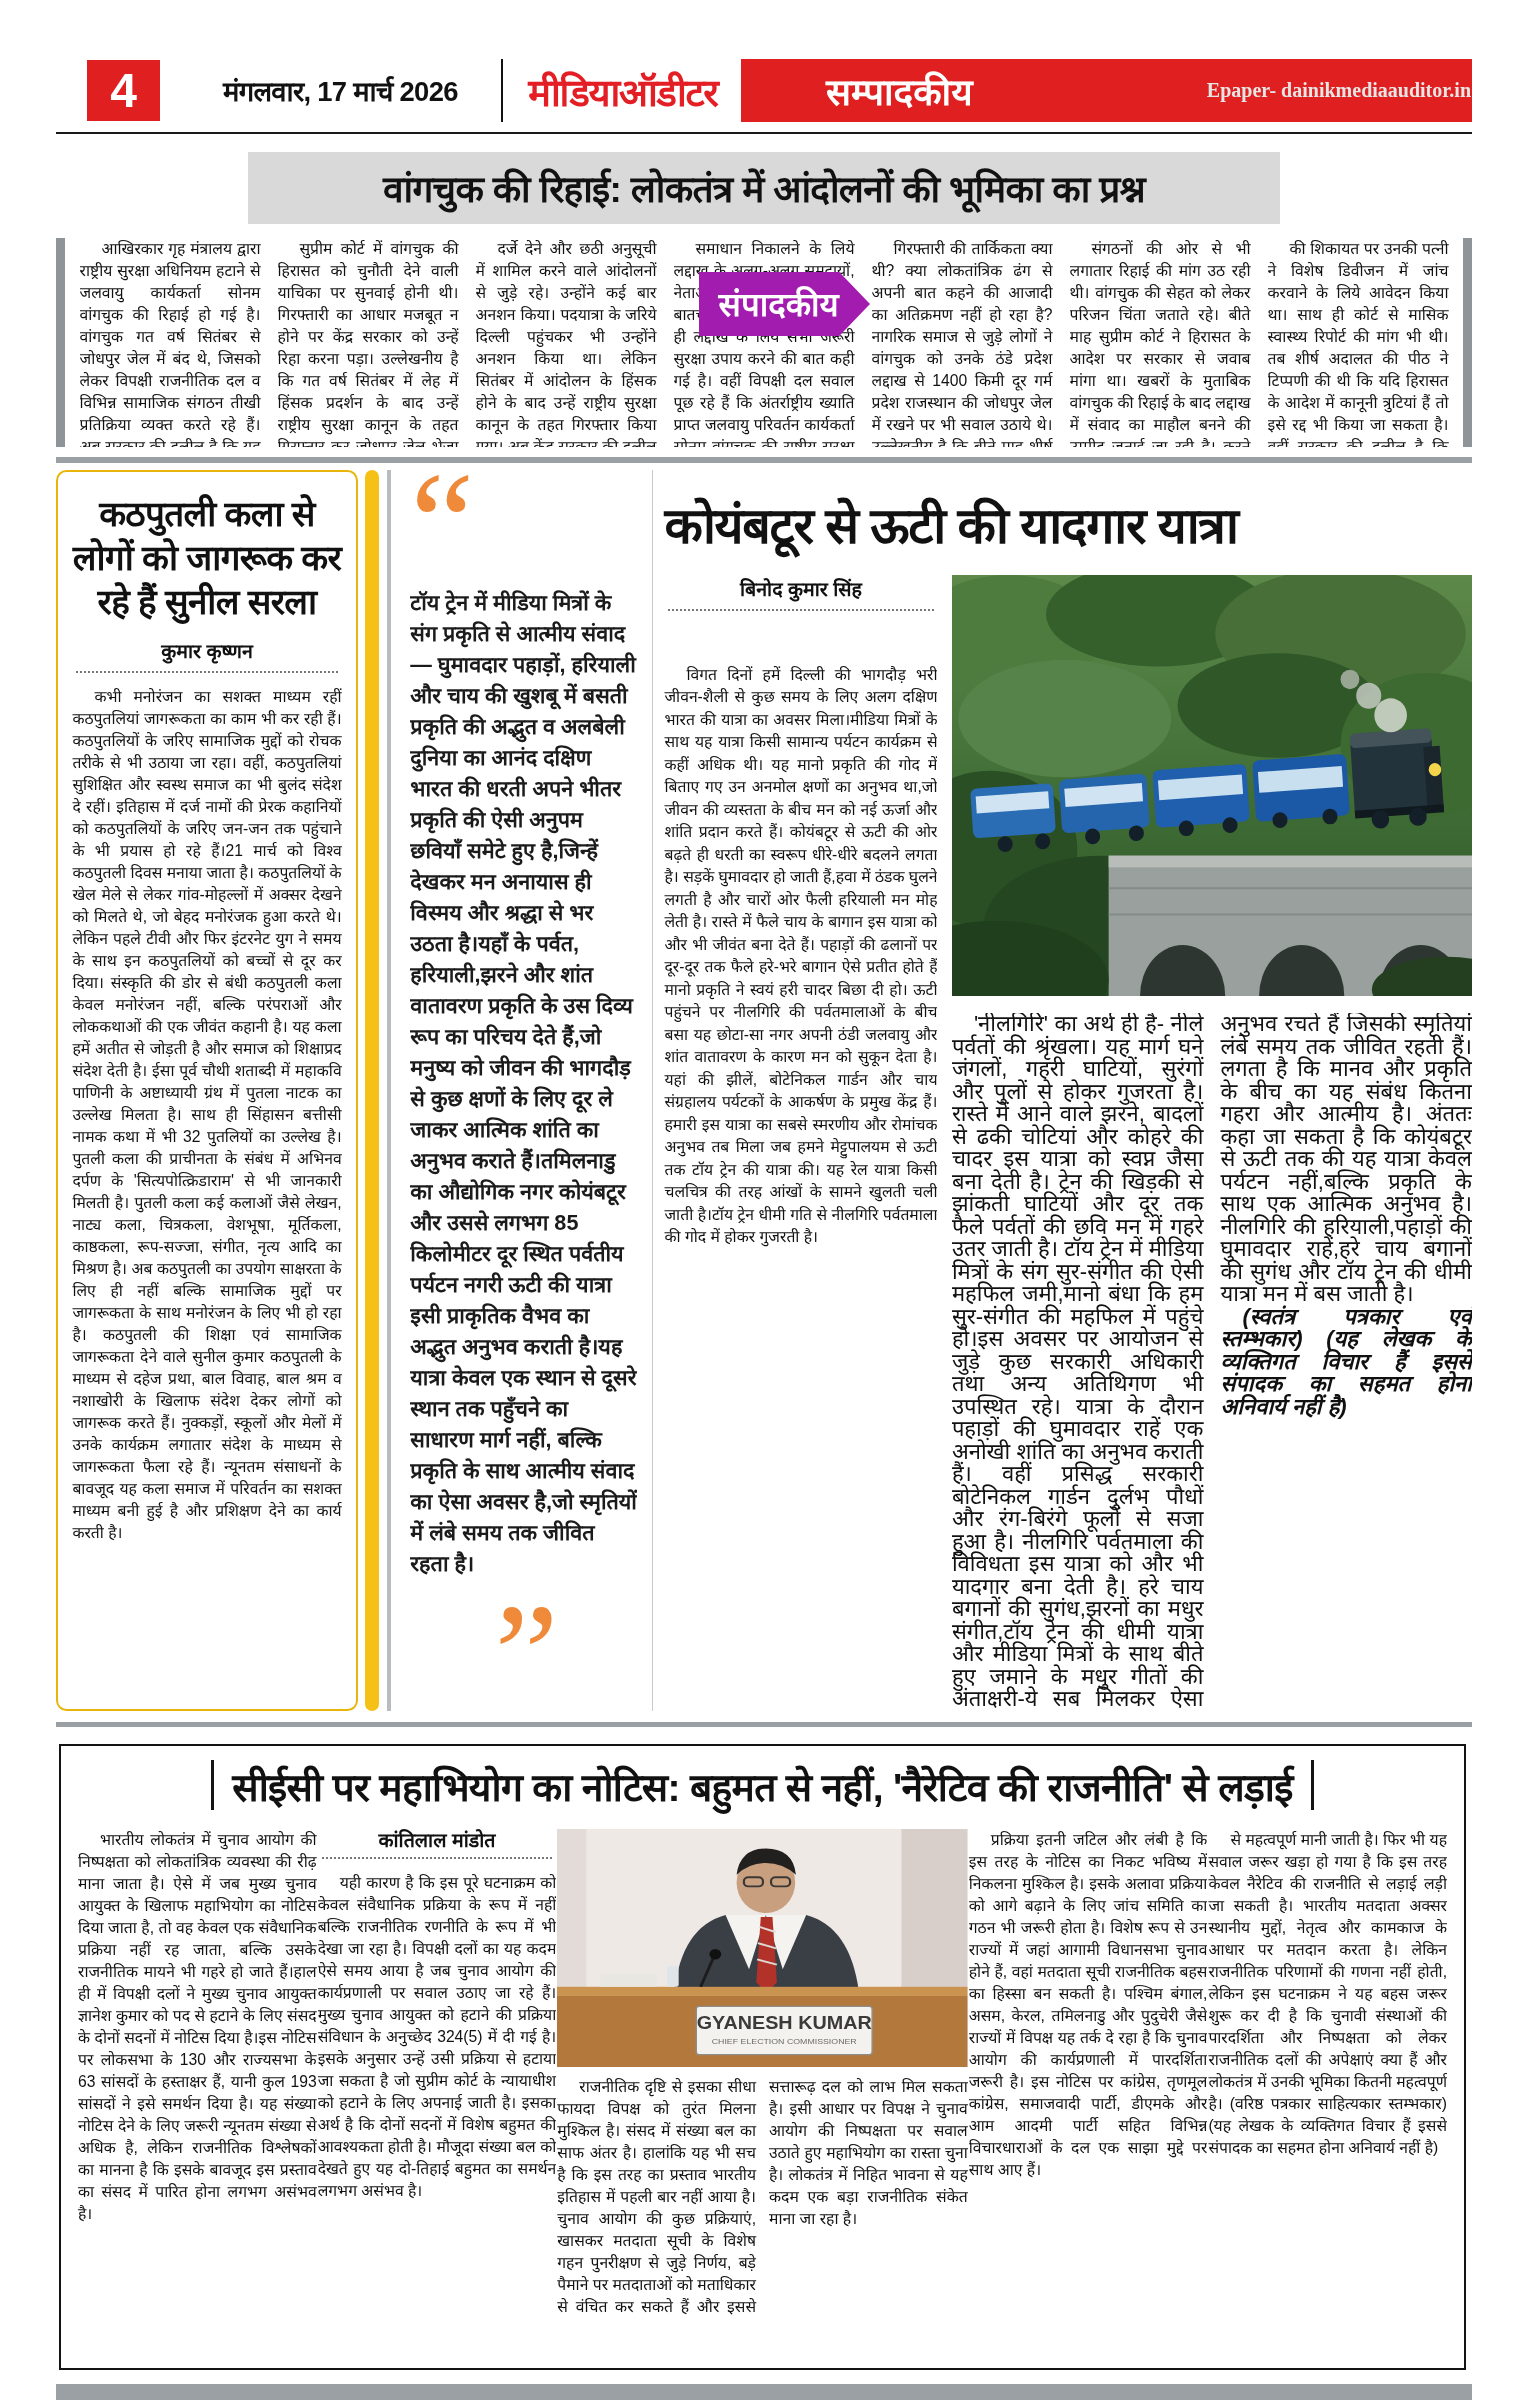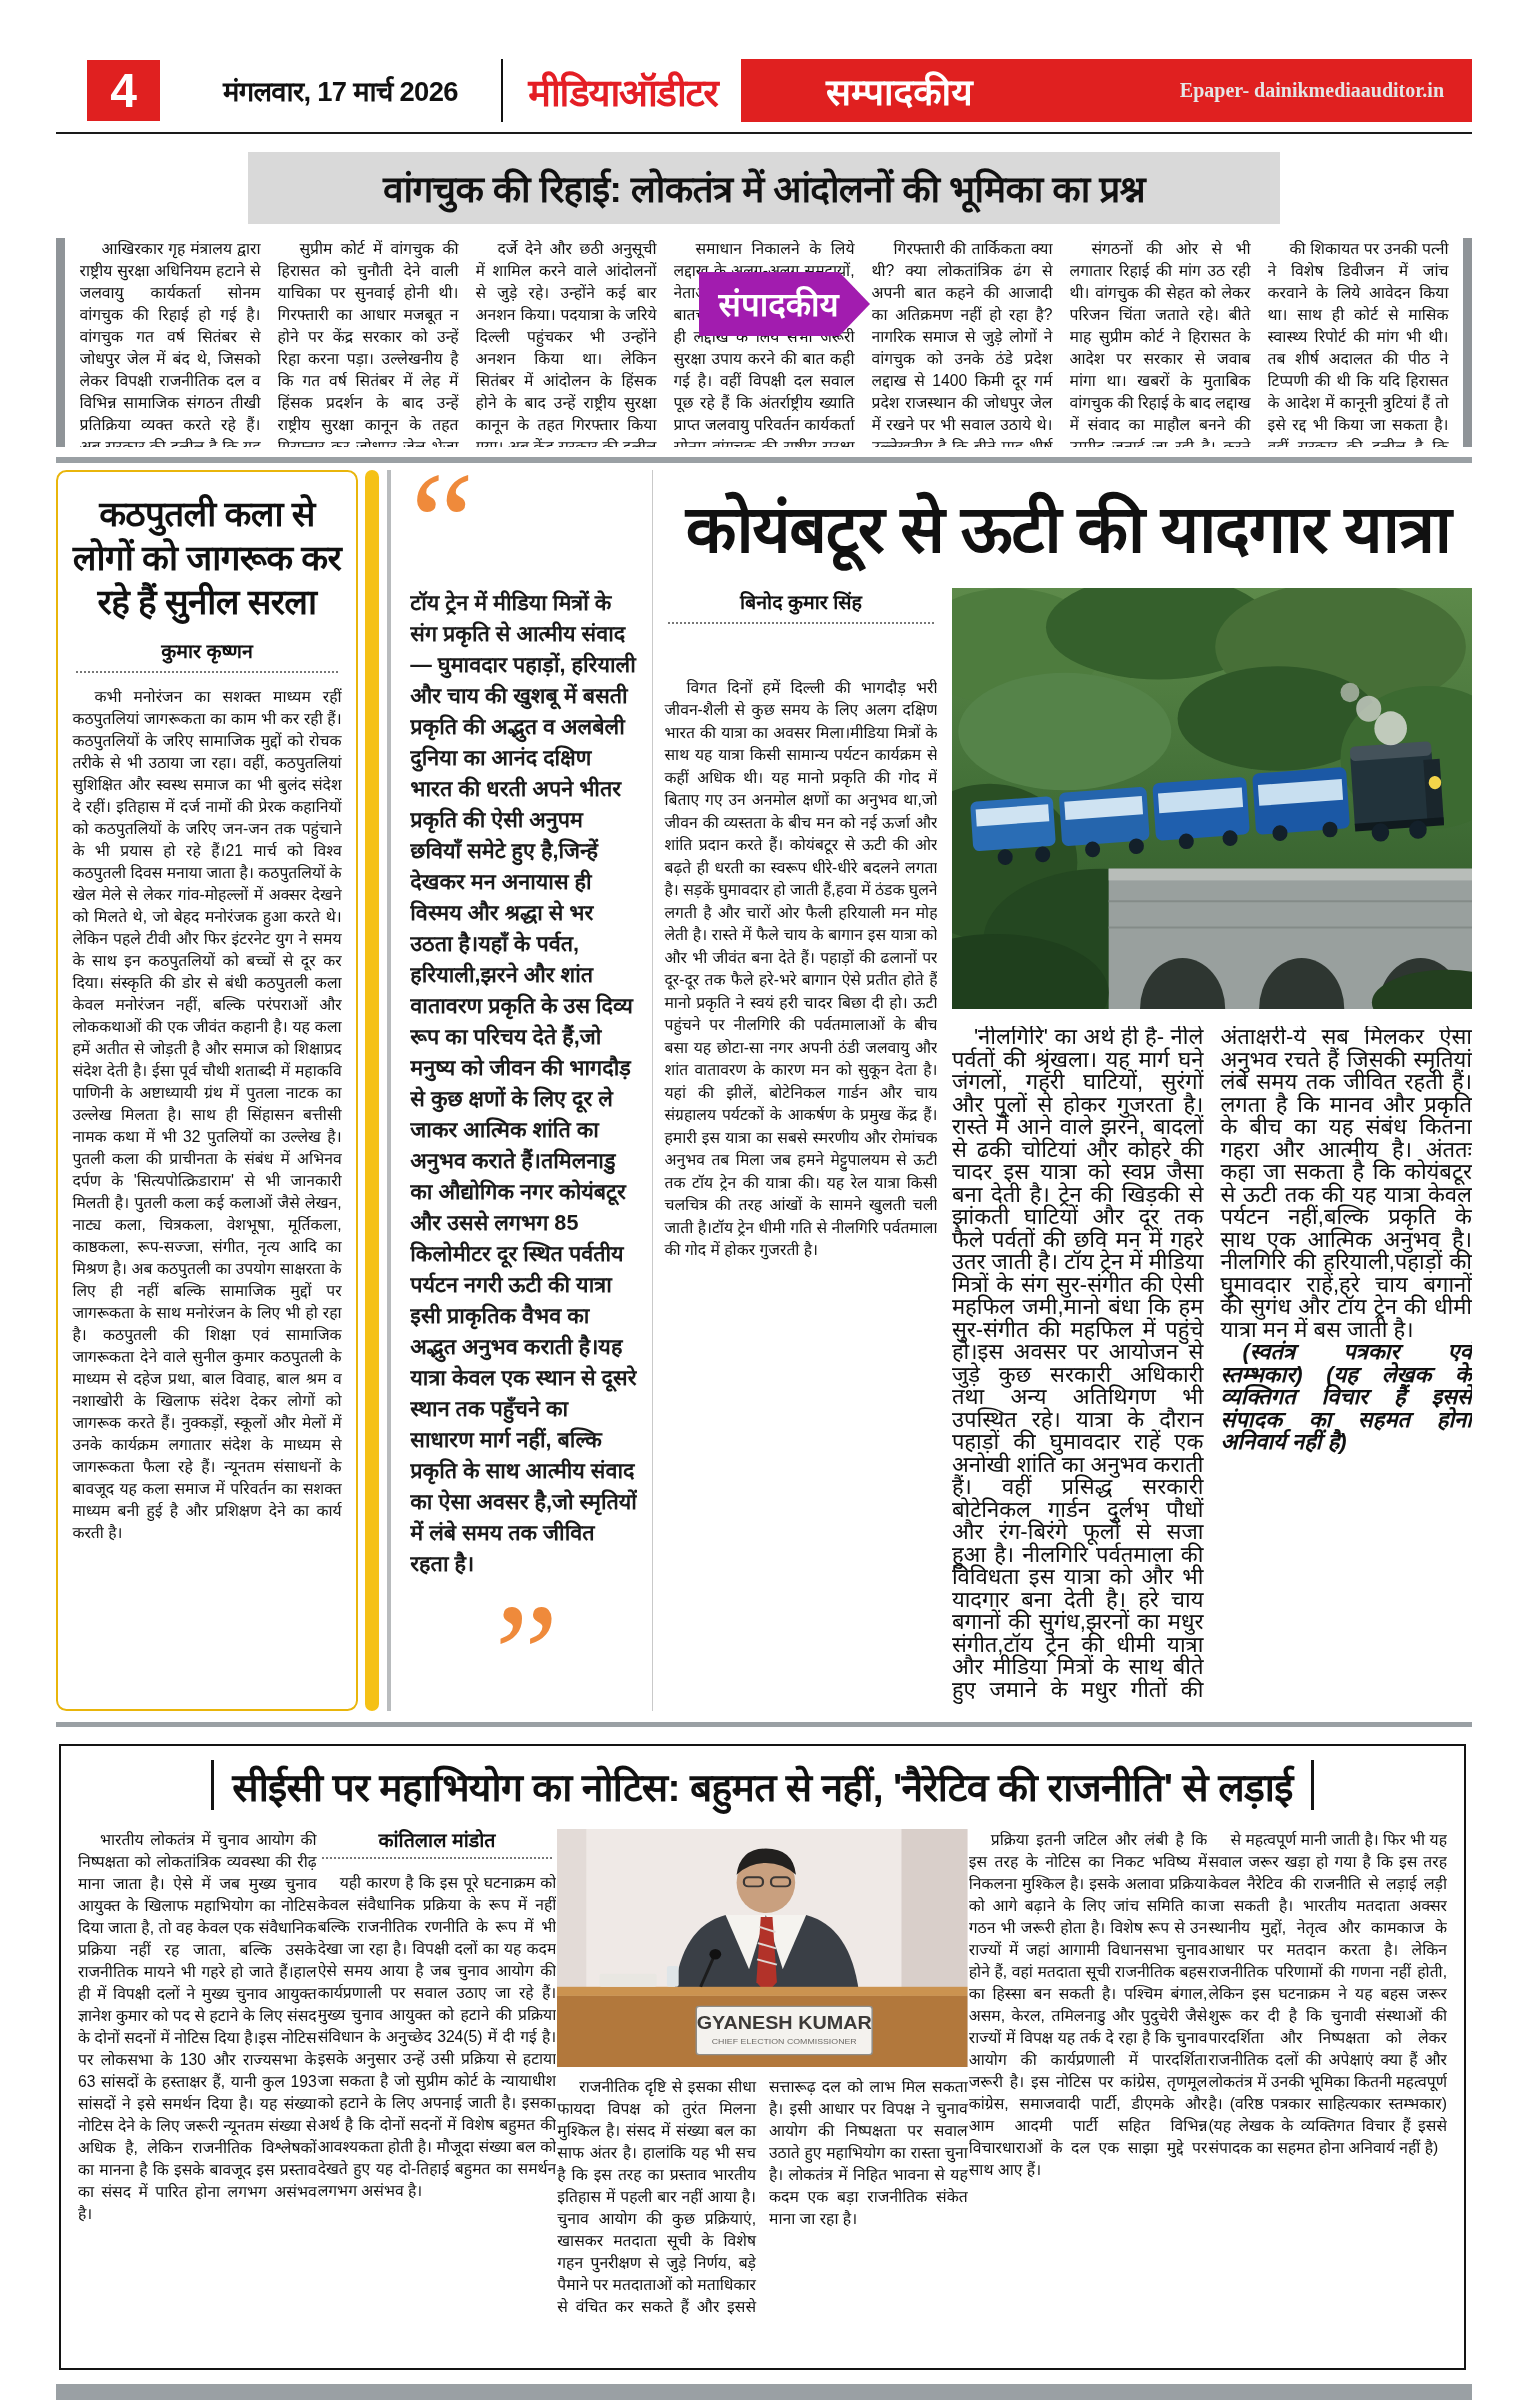--- a/index.html
+++ b/index.html
@@ -6,21 +6,21 @@
   .page{width:1528px;height:2401px;background:#fff;position:relative;overflow:hidden;
         font-family:"Liberation Sans","DejaVu Sans",sans-serif;color:#111;}
   
   .top-header{margin:56px 56px 0 56px;height:69px;display:flex;align-items:center;}
   .pgnum-box{width:73px;height:61px;background:#e02020;color:#fff;font-size:48px;font-weight:800;
              display:flex;align-items:center;justify-content:center;margin-left:31px;flex:none;}
   .date{font-size:27.4px;font-weight:800;margin-left:63px;white-space:nowrap;letter-spacing:-0.7px;}
   .vrule{width:2.6px;height:63px;background:#111;margin-left:43px;flex:none;}
   .masthead{font-size:38px;font-weight:800;color:#e41e25;margin-left:25px;white-space:nowrap;letter-spacing:-1.3px;}
   .redbar{flex:1;height:63px;background:#e02020;margin-left:23.5px;display:flex;align-items:center;
-          justify-content:space-between;padding:0 28px 0 85px;min-width:0;}
+          justify-content:space-between;padding:0 1px 0 85px;min-width:0;}
   .section-title{font-size:37px;font-weight:800;color:#fff;white-space:nowrap;}
   .epaper{font-family:"Liberation Serif","DejaVu Serif",serif;font-size:20px;font-weight:700;color:#e5e5e5;white-space:nowrap;}
   .header-rule{margin:6.5px 56px 0;height:2px;background:#1a1a1a;}
   
   .ed-headline-wrap{margin:18.3px auto 0;width:1019px;background:#d9d9d9;padding:10.4px 6.5px;text-align:center;}
   .ed-headline{font-size:37px;font-weight:800;margin:0;letter-spacing:-0.7px;}
   .ed-body{margin:14.4px 56px 0;position:relative;height:209px;}
   .accent{position:absolute;top:0;width:9.1px;height:100%;background:#8f9498;}
   .accent.l{left:0;} .accent.r{right:0;}
   .ed-cols{position:absolute;left:23.5px;right:23.5px;top:0;bottom:0;display:flex;gap:17px;}
@@ -41,21 +41,21 @@
   .p-body p{margin:0;text-indent:22px;}
   .yellow-stripe{width:14.4px;flex:none;background:#f5c116;border-radius:7.8px;margin-left:6.5px;}
   .quote-col{width:266px;flex:none;margin-left:7.8px;border-left:4.6px solid #b9bcbe;border-right:1.3px solid #c9c9c9;
              padding:3.9px 14.4px 0 19.6px;box-sizing:border-box;display:flex;flex-direction:column;}
   .q-open{color:#ef8a3b;font-family:"Liberation Serif","DejaVu Serif",serif;font-size:144px;line-height:98px;
           height:91px;overflow:hidden;letter-spacing:-5.2px;}
   .q-text{font-size:21.6px;line-height:31px;font-weight:700;color:#1b1b1b;margin-top:22px;overflow:hidden;flex:1;}
   .q-close{color:#ef8a3b;font-family:"Liberation Serif","DejaVu Serif",serif;font-size:144px;line-height:124px;
            height:118px;overflow:hidden;text-align:center;letter-spacing:-5.2px;}
   .travel{flex:1;margin-left:11.8px;min-width:0;display:flex;flex-direction:column;}
-  .travel-headline{font-size:66px;font-weight:900;text-align:center;margin:11px 0 17px;letter-spacing:-1.3px;}
+  .travel-headline{font-size:50px;font-weight:900;text-align:left;margin:20px 0 17px;letter-spacing:-1.3px;}
   .travel-grid{display:flex;flex:1;min-height:0;}
   .t-col1{width:273px;flex:none;display:flex;flex-direction:column;gap:40px;}
   .t-body1{flex:1;font-size:15.7px;line-height:22.5px;text-align:justify;overflow:hidden;}
   .t-body1 p,.t-body2 p,.c-col p,.c-under p{margin:0;text-indent:22px;}
   .t-right{flex:1;margin-left:14.4px;display:flex;flex-direction:column;min-width:0;}
   .train-photo{height:421px;flex:none;}
   .train-photo svg{width:100%;height:100%;display:block;}
   .t-body2{height:712px;margin-top:17px;column-count:2;column-gap:17px;column-fill:auto;
            font-size:22px;line-height:22.5px;text-align:justify;overflow:hidden;}
   .credit{font-style:italic;font-weight:700;}

